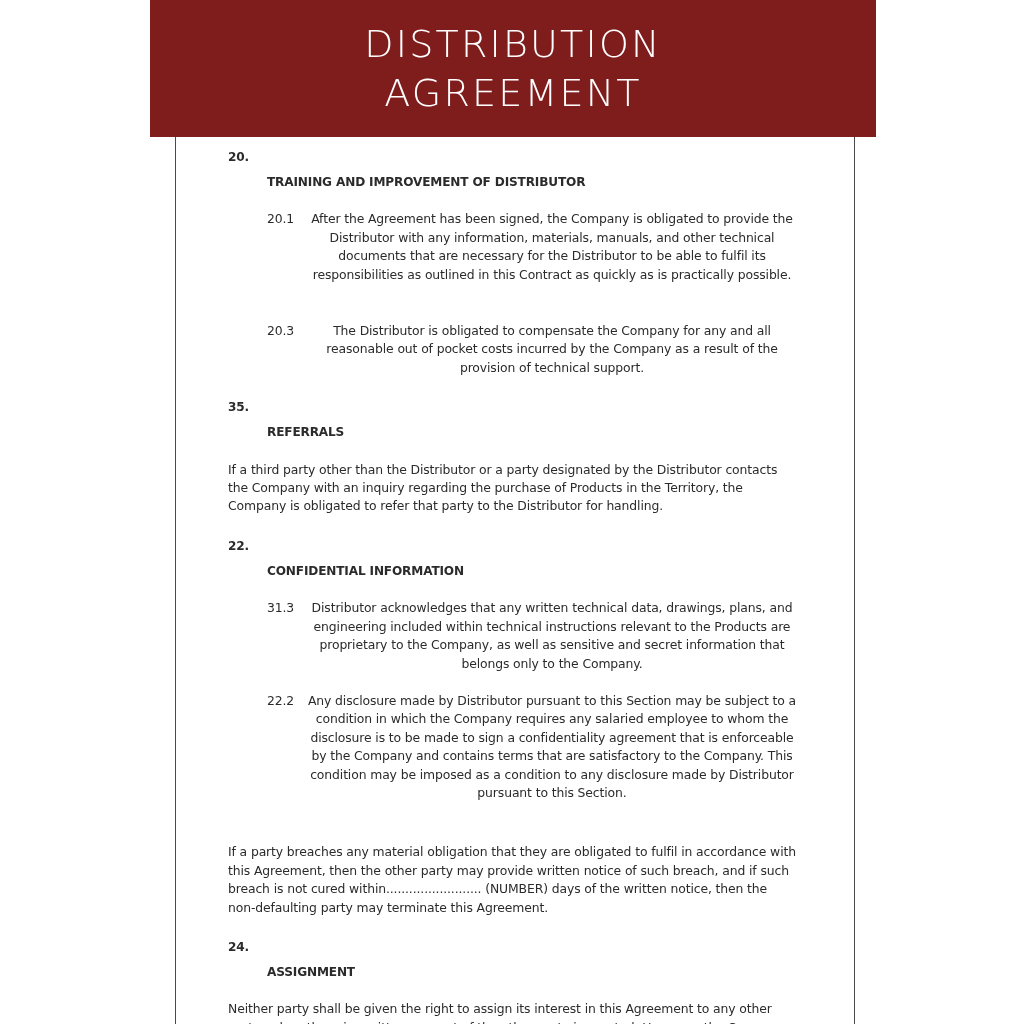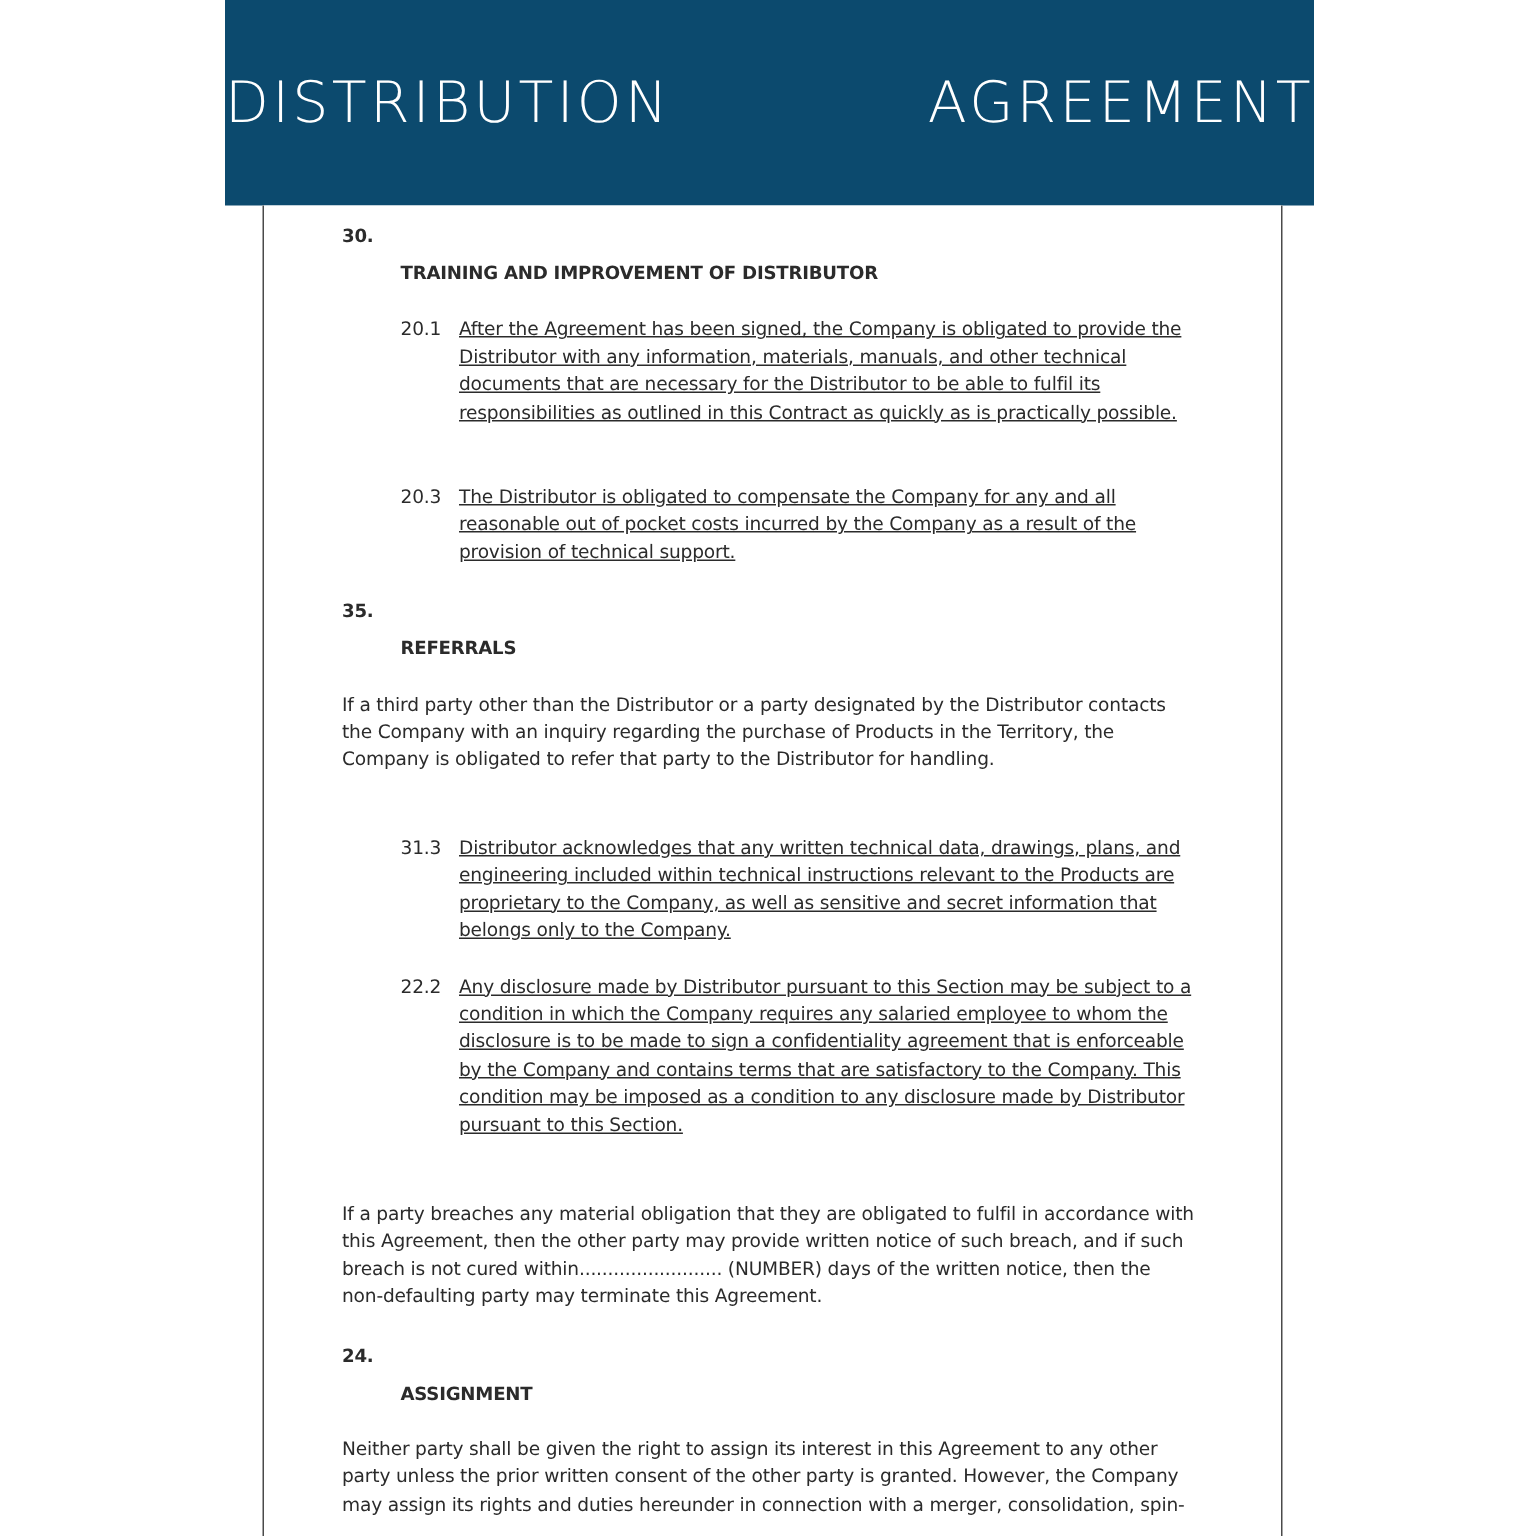--- a/index.html
+++ b/index.html
@@ -15,25 +15,26 @@
     position: relative;
   }
 
   
   .banner {
     position: absolute;
     left: 150px;
     top: 0;
     width: 726px;
     height: 137px;
-    background: #0c4a6e;
+    background: #7f1d1d;
     box-sizing: border-box;
     display: flex;
+    flex-direction: column;
     align-items: center;
-    justify-content: space-between;
+    justify-content: center;
   }
   .banner-line {
     color: #ffffff;
     font-family: "DejaVu Sans", sans-serif;
     font-size: 38px;
     font-weight: 300;
     letter-spacing: 2.2px;
     line-height: 49px;
     white-space: nowrap;
     text-align: center;
@@ -89,22 +90,21 @@
     padding: 0;
     letter-spacing: -0.12px;
   }
   .numpara .p-num {
     width: 39px;
     flex: 0 0 39px;
     margin-left: 39px;
   }
   .numpara .p-text {
     flex: 1 1 auto;
-    text-align: left;
-    text-decoration: underline;
+    text-align: center;
   }
 
   .plainpara {
     margin: 0;
     padding: 0;
     letter-spacing: -0.12px;
   }
 
   
   .sp-after-heading { height: 19px; }
@@ -117,21 +117,21 @@
 
 <div class="banner">
   <div class="banner-line">DISTRIBUTION</div>
   <div class="banner-line">AGREEMENT</div>
 </div>
 
 <div class="page">
   <div class="page-inner doc">
 
     <div class="heading">
-      <span class="h-num">30.</span>
+      <span class="h-num">20.</span>
       <span class="h-text">TRAINING AND IMPROVEMENT OF DISTRIBUTOR</span>
     </div>
     <div class="sp-after-heading"></div>
 
     <div class="numpara">
       <span class="p-num">20.1</span>
       <span class="p-text">After the Agreement has been signed, the Company is obligated to provide the Distributor with any information, materials, manuals, and other technical documents that are necessary for the Distributor to be able to fulfil its responsibilities as outlined in this Contract as quickly as is practically possible.</span>
     </div>
     <div class="sp-para"></div>
 
@@ -145,20 +145,24 @@
 
     <div class="heading">
       <span class="h-num">35.</span>
       <span class="h-text">REFERRALS</span>
     </div>
     <div class="sp-after-heading"></div>
 
     <div class="plainpara">If a third party other than the Distributor or a party designated by the Distributor contacts the Company with an inquiry regarding the purchase of Products in the Territory, the Company is obligated to refer that party to the Distributor for handling.</div>
     <div class="sp-before-heading"></div>
 
+    <div class="heading">
+      <span class="h-num">22.</span>
+      <span class="h-text">CONFIDENTIAL INFORMATION</span>
+    </div>
     <div class="sp-after-heading"></div>
 
     <div class="numpara">
       <span class="p-num">31.3</span>
       <span class="p-text">Distributor acknowledges that any written technical data, drawings, plans, and engineering included within technical instructions relevant to the Products are proprietary to the Company, as well as sensitive and secret information that belongs only to the Company.</span>
     </div>
     <div class="sp-para"></div>
 
     <div class="numpara">
       <span class="p-num">22.2</span>

